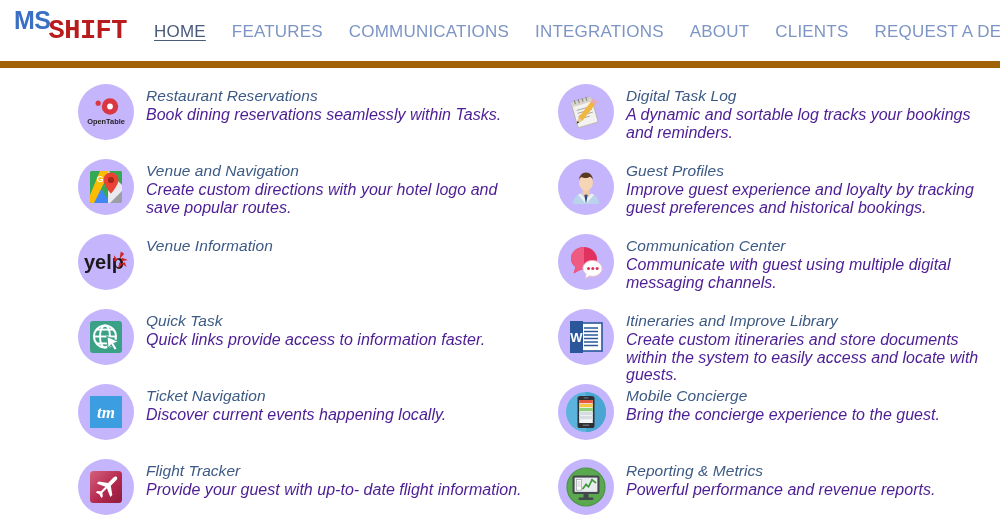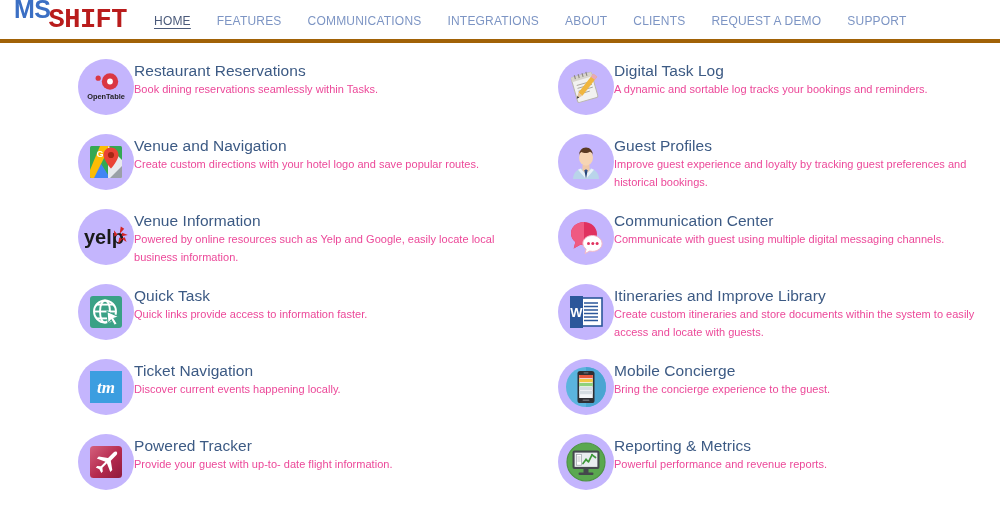--- a/index.html
+++ b/index.html
@@ -11,24 +11,24 @@
   body {
     width: 1000px;
     height: 529px;
     overflow: hidden;
     font-family: "Liberation Sans", sans-serif;
     -webkit-font-smoothing: antialiased;
   }
 
   
   .header {
-    height: 43px;
+    height: 68px;
     display: flex;
     align-items: center;
-    border-bottom: 4px solid #a16207;
+    border-bottom: 7px solid #a16207;
     box-sizing: border-box;
     background: #ffffff;
     position: relative;
   }
   .logo {
     margin-left: 14px;
     display: flex;
     align-items: baseline;
     user-select: none;
     cursor: pointer;
@@ -51,21 +51,21 @@
     font-family: Liberation Mono, monospace;
   }
 
   .nav {
     display: flex;
     align-items: center;
     margin-left: 27px;
     margin-top: 2px;
   }
   .nav-item {
-    font-size: 12px;
+    font-size: 17px;
     color: #7d95c4;
     letter-spacing: 0.2px;
     padding: 2px 0;
     margin-right: 26px;
     white-space: nowrap;
     cursor: pointer;
     text-decoration: none;
   }
   .nav-item.active {
     color: #4a5a7a;
@@ -97,34 +97,36 @@
     width: 56px;
     height: 56px;
     border-radius: 50%;
     background: #c4b5fd;
     display: flex;
     align-items: center;
     justify-content: center;
     margin-top: 2px;
   }
   .feature-text {
+    margin-left: 12px;
     padding-top: 4px;
     min-width: 0;
+    font-style: italic;
   }
   .feature-title {
     font-size: 15.5px;
     color: #3c5a84;
     line-height: 19px;
     margin: 0 0 1px 0;
     font-weight: normal;
     letter-spacing: 0.05px;
   }
   .feature-desc {
-    font-size: 11px;
-    color: #ec4899;
+    font-size: 16px;
+    color: #4c1d95;
     line-height: 17.5px;
     margin: 0;
     letter-spacing: 0.02px;
   }
 
   
   .ic { display:block; }
 </style>
 </head>
 <body>
@@ -249,21 +251,20 @@
             <path d="M37.8 6.5 36.6 14l4.6-5.2z"></path>
             <path d="M34.6 14.8 31 10.2l.3 6.6z"></path>
             <path d="M36.2 17.6l-1 6.3 4-4.6z"></path>
             <path d="M38.6 16.2l6.2-1.3-5.6-2.2z"></path>
             <path d="M38.4 18.6l5.2 3.3-1.8-4.6z"></path>
           </g>
         </svg>
       </div>
       <div class="feature-text">
         <p class="feature-title">Venue Information</p>
-        <p class="feature-desc">Powered by online resources such as Yelp and Google, easily locate local business information.</p>
       </div>
     </div>
 
     <div class="feature">
       <div class="feature-icon-wrap">
         <svg class="ic" width="38" height="38" viewBox="0 0 38 38">
           <path d="M17 4C9.8 4 4 9.1 4 15.4c0 3.4 1.7 6.4 4.4 8.5l-1.7 6.5 6.6-3.6c1.2.3 2.5.5 3.7.5 7.2 0 13-5.1 13-11.4S24.2 4 17 4z" fill="#e0315f"></path>
           <path d="M17 4C9.8 4 4 9.1 4 15.4c0 3.4 1.7 6.4 4.4 8.5l-1.7 6.5 6.6-3.6c1.2.3 2.5.5 3.7.5z" fill="#ef5a82"></path>
           <path d="M25.5 17.5c-5.3 0-9.6 3.5-9.6 7.8 0 2.3 1.2 4.4 3.2 5.8l-1.1 4.5 4.7-2.5c.9.2 1.8.3 2.8.3 5.3 0 9.6-3.5 9.6-7.8s-4.3-8.1-9.6-8.1z" fill="#ffffff"></path>
           <path d="M25.5 17.5c-5.3 0-9.6 3.5-9.6 7.8 0 2.3 1.2 4.4 3.2 5.8l-1.1 4.5 4.7-2.5c.9.2 1.8.3 2.8.3 5.3 0 9.6-3.5 9.6-7.8s-4.3-8.1-9.6-8.1z" fill="none" stroke="#f3b8c8" stroke-width="1"></path>
@@ -367,21 +368,21 @@
               <stop offset="100%" stop-color="#8e1b3c"></stop>
             </linearGradient>
           </defs>
           <rect x="2" y="2" width="32" height="32" rx="3.5" fill="url(#flightgrad)"></rect>
           <g fill="#ffffff">
             <path d="M25.5 8.6c1.1-1.1 2.6-1.3 3.3-.6.7.7.5 2.2-.6 3.3l-5.4 5.4 1.5 9.2-2 2-3.4-8.6-4.5 4.5.4 3.6-1.5 1.5-1.9-3.6-3.6-1.9 1.5-1.5 3.6.4 4.5-4.5-8.6-3.4 2-2 9.2 1.5z"></path>
           </g>
         </svg>
       </div>
       <div class="feature-text">
-        <p class="feature-title">Powered Tracker</p>
+        <p class="feature-title">Flight Tracker</p>
         <p class="feature-desc">Provide your guest with up-to- date flight information.</p>
       </div>
     </div>
 
     <div class="feature">
       <div class="feature-icon-wrap">
         <svg class="ic" width="42" height="42" viewBox="0 0 42 42">
           <circle cx="21" cy="21" r="19" fill="#5aa84f"></circle>
           <circle cx="21" cy="21" r="19" fill="none" stroke="#4d9444" stroke-width="1.2"></circle>
           <rect x="7.5" y="9.5" width="27" height="18.5" rx="2" fill="#44484c"></rect>

